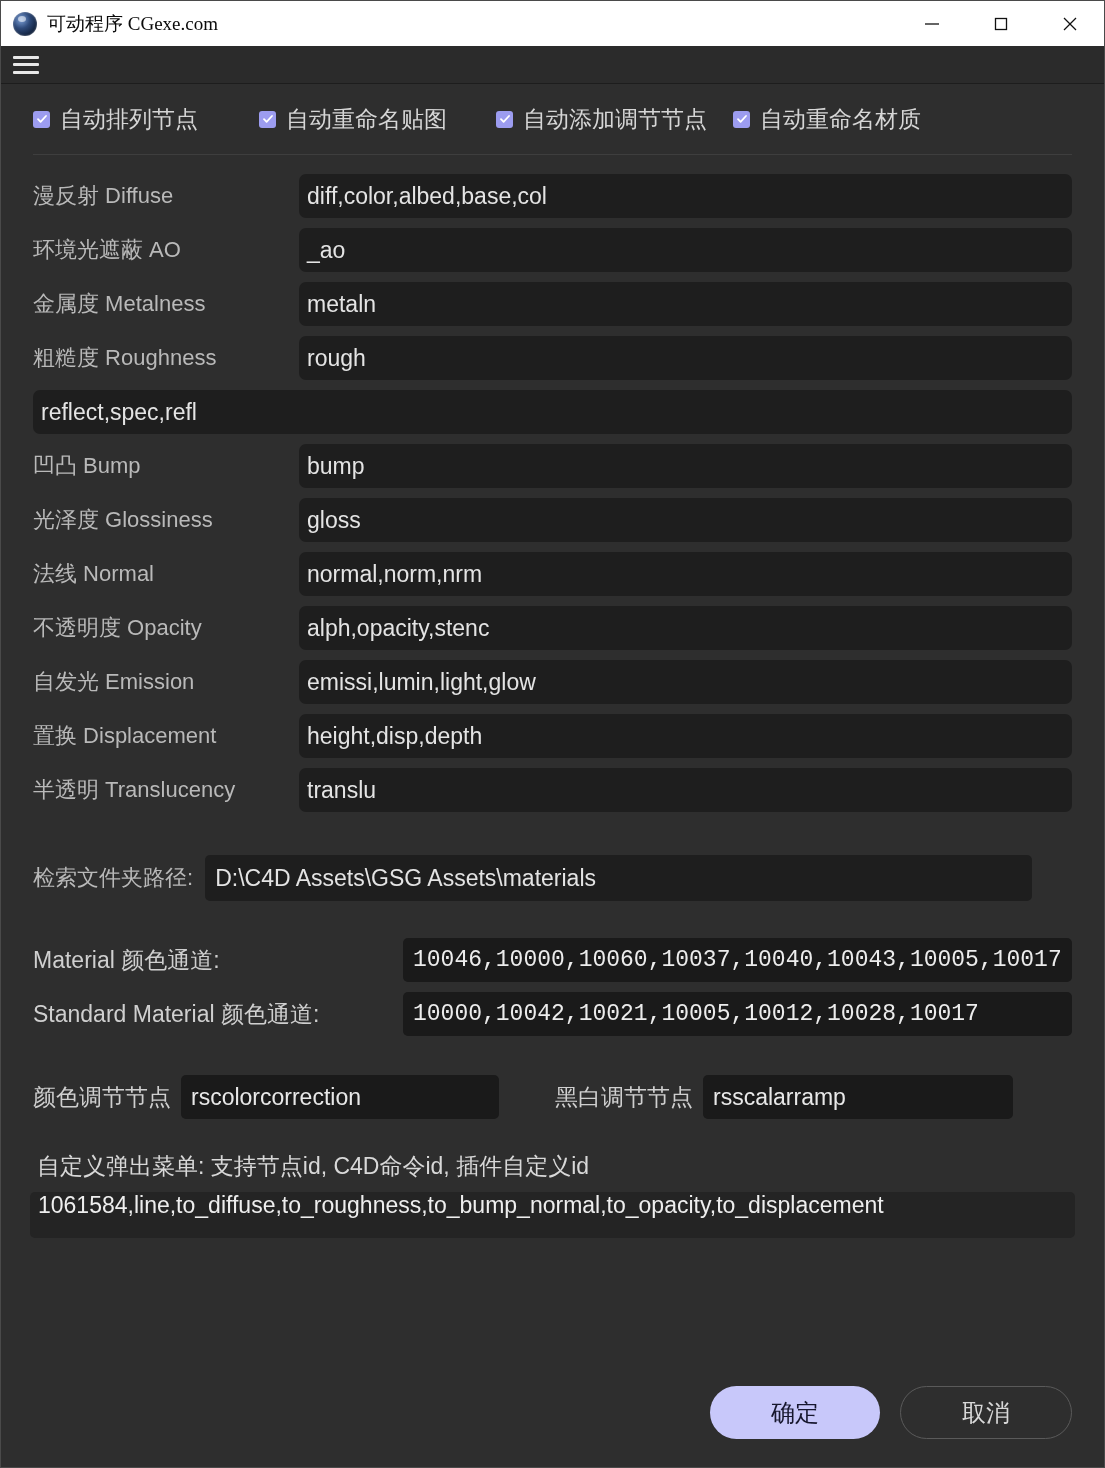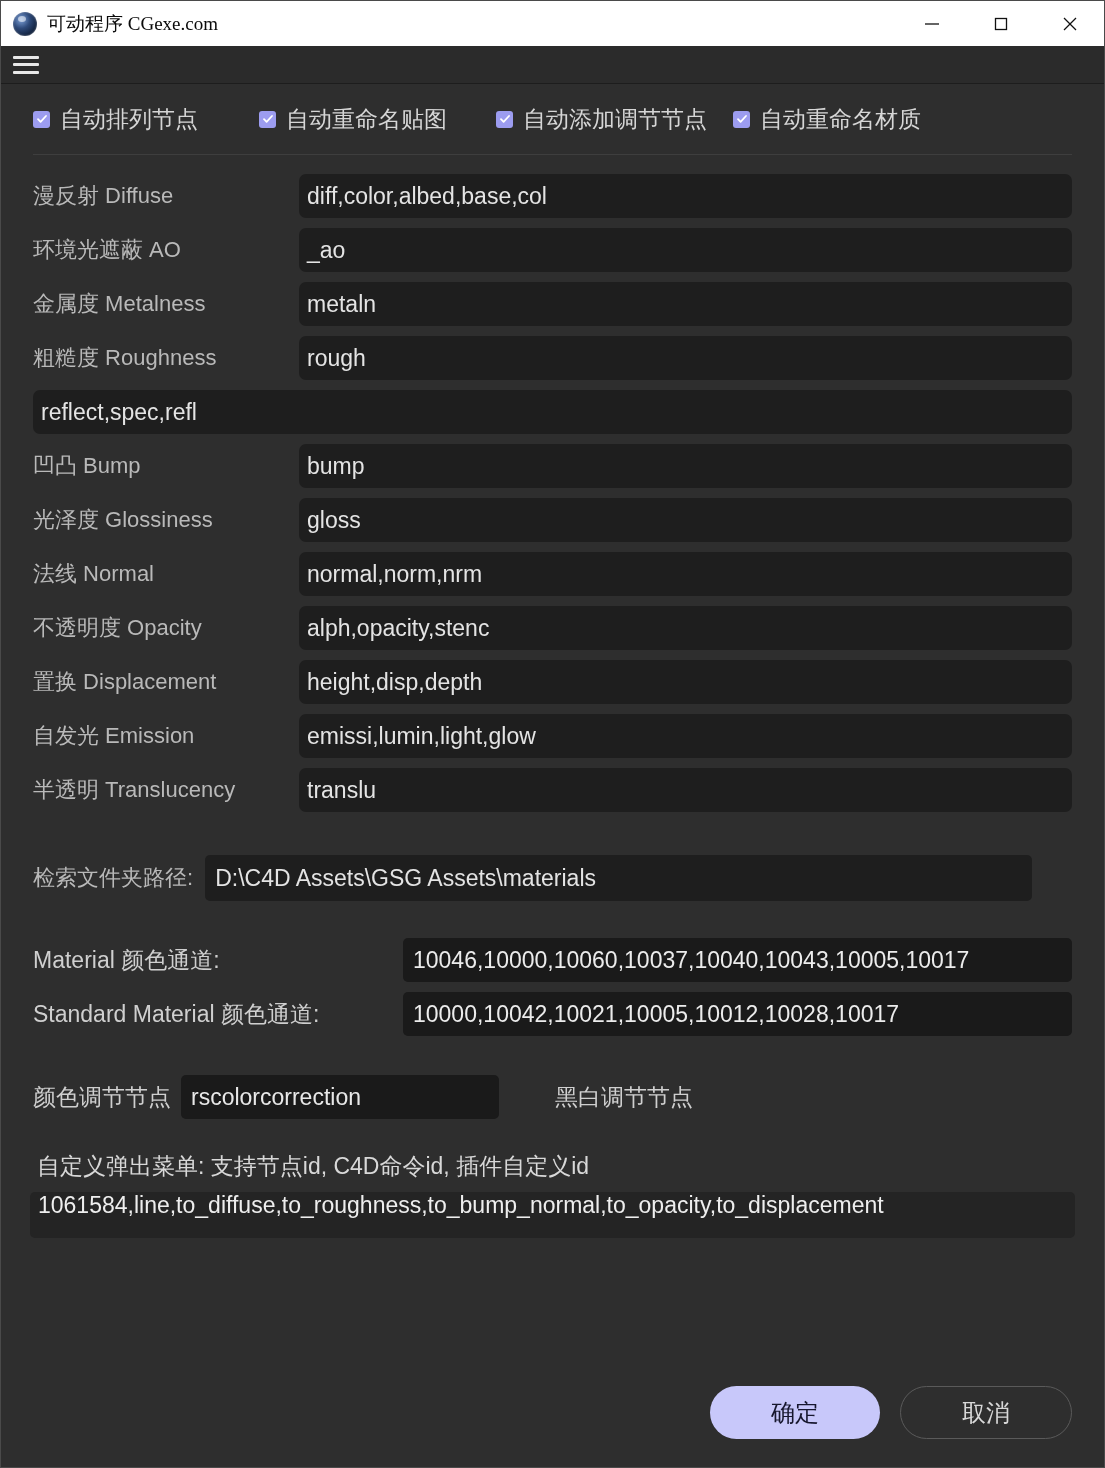--- a/index.html
+++ b/index.html
@@ -206,20 +206,21 @@
     width: 370px; flex: 0 0 auto;
   }
   .chan-input {
     flex: 1 1 auto;
     height: 44px;
     background: #1a1a1a;
     border-radius: 5px;
     display: flex; align-items: center;
     padding: 4px 10px;
     overflow: hidden;
+    font-family: Liberation Mono, monospace;
   }
   .chan-input span { font-size: 23px; color: #ececec; white-space: nowrap; }
 
   
   .node-row {
     margin-top: 30px;
     height: 52px;
     display: flex; align-items: center;
   }
   .node-label {
@@ -423,30 +424,30 @@
       </div>
 
       <div class="frow">
         <div class="flabel">不透明度 Opacity</div>
         <div class="finput">
           <span class="finput-text">alph,opacity,stenc</span>
         </div>
       </div>
 
       <div class="frow">
+        <div class="flabel">自发光 Emission</div>
+        <div class="finput">
+          <span class="finput-text">emissi,lumin,light,glow</span>
+        </div>
+      </div>
+
+      <div class="frow">
         <div class="flabel">置换 Displacement</div>
         <div class="finput">
           <span class="finput-text">height,disp,depth</span>
-        </div>
-      </div>
-
-      <div class="frow">
-        <div class="flabel">自发光 Emission</div>
-        <div class="finput">
-          <span class="finput-text">emissi,lumin,light,glow</span>
         </div>
       </div>
 
       <div class="frow translu">
         <div class="flabel">半透明 Translucency</div>
         <div class="finput">
           <span class="finput-text">translu</span>
         </div>
       </div>
 
@@ -477,20 +478,23 @@
     <div class="node-row">
       <div class="node-a" style="display:flex;align-items:center;">
         <div class="node-label">颜色调节节点</div>
         <div class="node-input">
           <span>rscolorcorrection</span>
         </div>
       </div>
       <div class="node-gap"></div>
       <div class="node-b" style="display:flex;align-items:center;">
         <div class="node-label">黑白调节节点</div>
+        <div class="node-input">
+          <span>rsscalarramp</span>
+        </div>
       </div>
     </div>
 
     <div class="custom-block">
       <div class="custom-title">自定义弹出菜单: 支持节点id, C4D命令id, 插件自定义id</div>
       <div class="custom-input">
         <span>1061584,line,to_diffuse,to_roughness,to_bump_normal,to_opacity,to_displacement</span>
       </div>
     </div>
 

